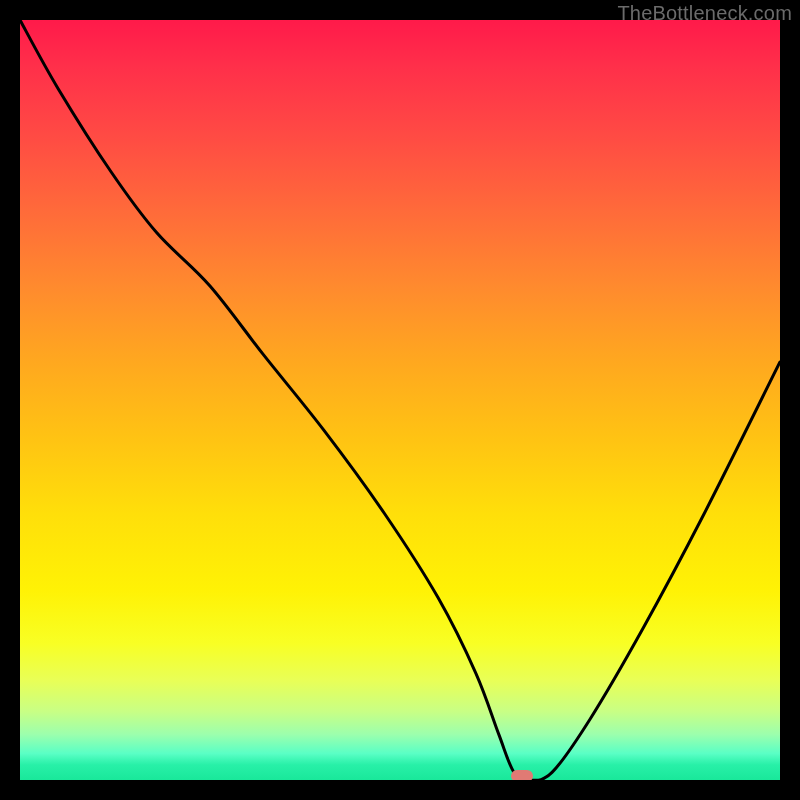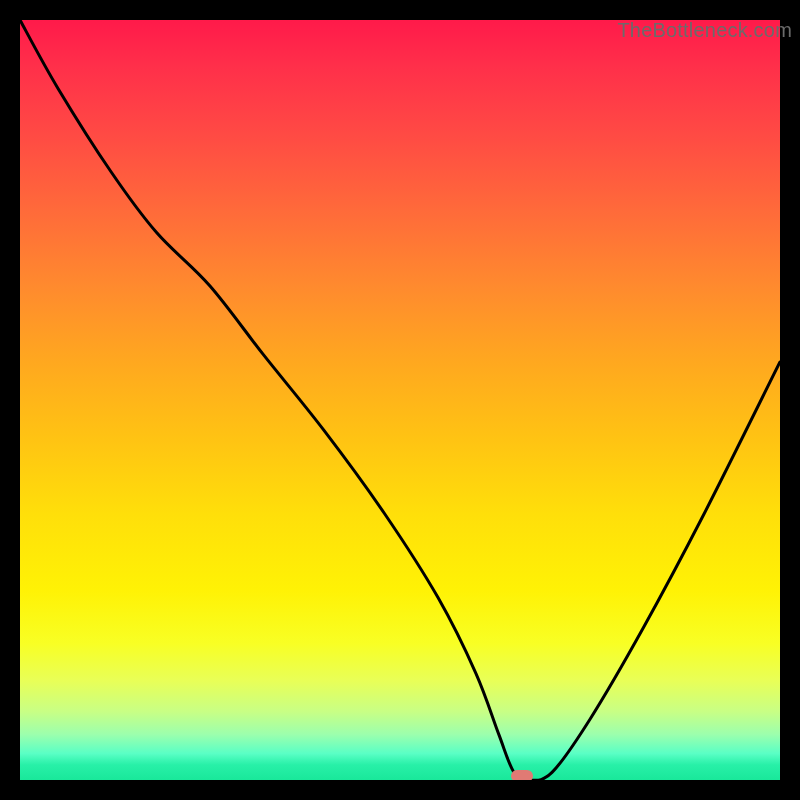--- a/index.html
+++ b/index.html
@@ -50,21 +50,20 @@
   .watermark {
     position: absolute;
     top: 2px;
     right: 8px;
     color: #6b6b6b;
     font-family: Arial, Helvetica, sans-serif;
     font-size: 20px;
     font-weight: 400;
     letter-spacing: 0.2px;
     user-select: none;
-    margin-top: 17px;
   }
   svg.curve {
     position: absolute;
     inset: 0;
   }
   .marker {
     position: absolute;
     width: 22px;
     height: 12px;
     border-radius: 6px;

